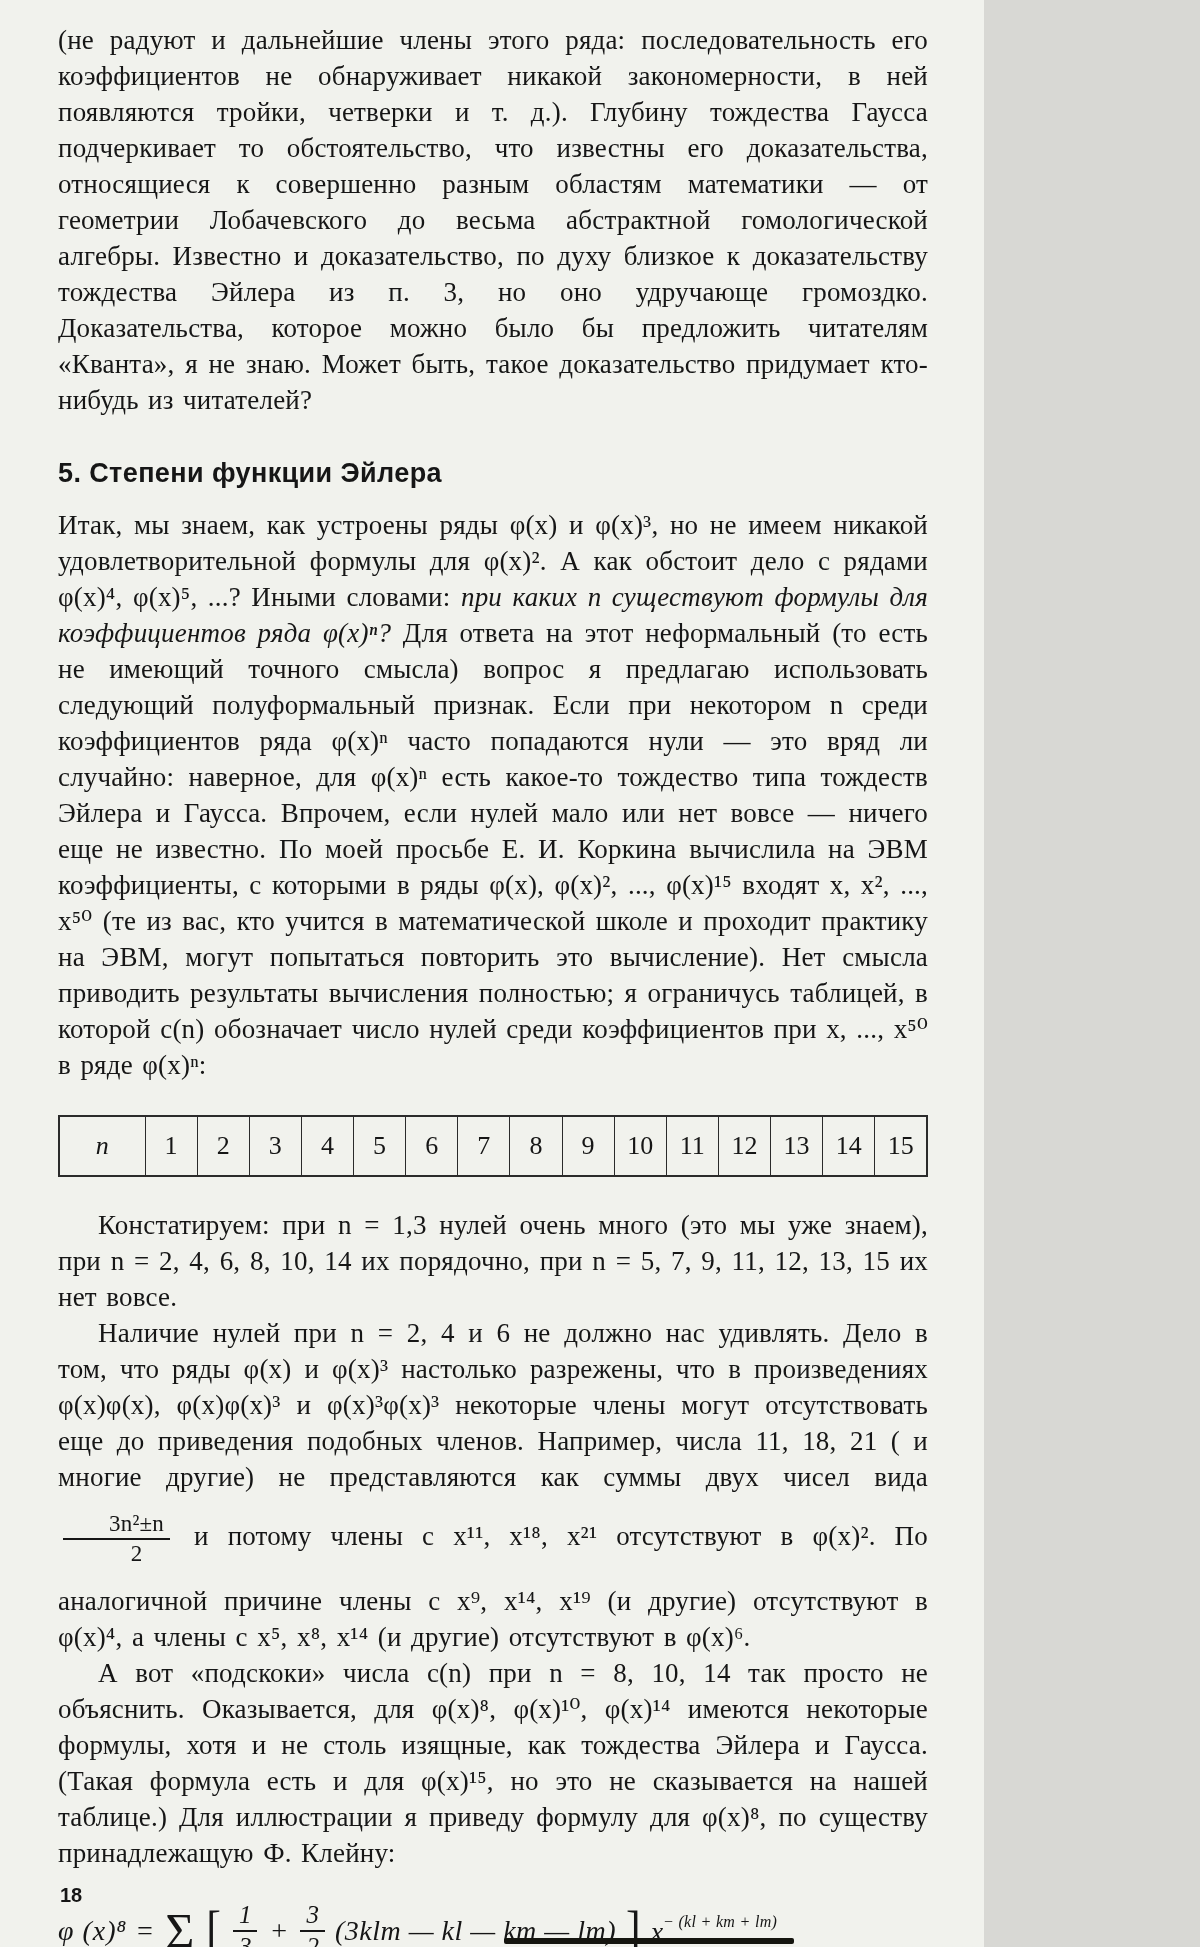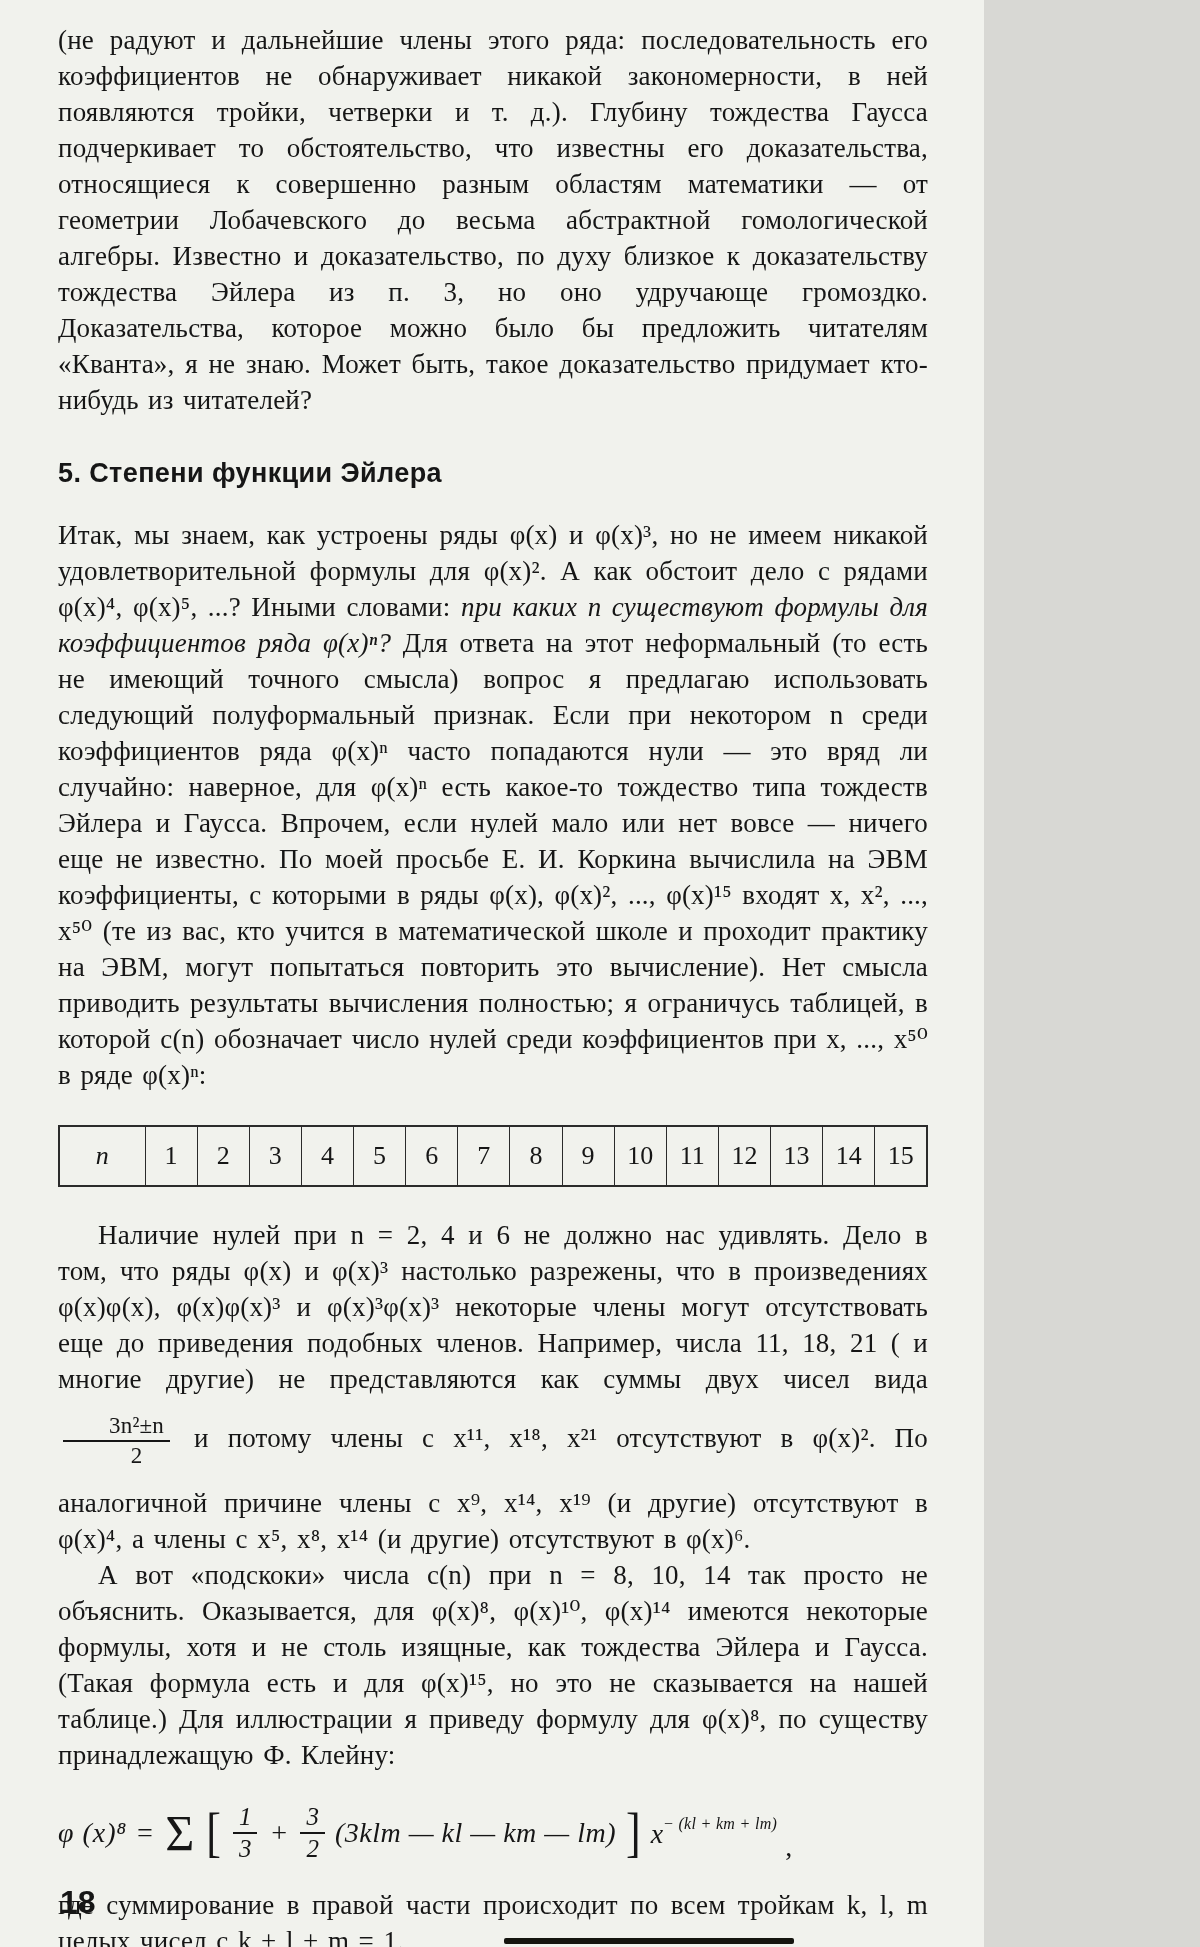--- a/index.html
+++ b/index.html
@@ -28,21 +28,21 @@
     margin:0;
     word-spacing:2.5px;
     letter-spacing:0.2px;
   }
   .indent{text-indent:40px;}
   .italic{font-style:italic;}
   .heading{
     font-family:"Liberation Sans","DejaVu Sans",sans-serif;
     font-size:27px;
     font-weight:bold;
-    margin:40px 0 28px 0;
+    margin:40px 0 18px 0;
     letter-spacing:0.4px;
   }
   
   table.ctable{
     width:100%;
     border-collapse:collapse;
     margin:32px 0 30px 0;
     table-layout:fixed;
     border:2.5px solid #2b2b2b;
   }
@@ -83,21 +83,21 @@
   .f-body{letter-spacing:0.5px;}
   .f-x{white-space:nowrap;}
   .f-exp{font-size:16px;letter-spacing:0.3px;vertical-align:14px;margin-top:18px;}
   .f-comma{align-self:flex-end;font-style:normal;}
   .page-number{
     position:absolute;
     left:60px;
     top:1884px;
     font-family:"Liberation Sans","DejaVu Sans",sans-serif;
     font-weight:bold;
-    font-size:32px;
+    font-size:20px;
   }
   .scan-mark{
     position:absolute;
     right:190px;
     bottom:3px;
     width:290px;
     height:6px;
     background:#15150f;
     border-radius:2px;
   }
@@ -147,20 +147,21 @@
       <td>10</td>
       <td>11</td>
       <td>12</td>
       <td>13</td>
       <td>14</td>
       <td>15</td>
     </tr>
   </tbody>
     </table>
 
+  <p class="para indent">Констатируем: при n = 1,3 нулей очень много (это мы уже знаем), при n = 2, 4, 6, 8, 10, 14 их порядочно, при n = 5, 7, 9, 11, 12, 13, 15 их нет вовсе.</p>
 
   <p class="para indent"><span>Наличие нулей при n = 2, 4 и 6 не должно нас удивлять. Дело в том, что ряды φ(x) и φ(x)³ настолько разрежены, что в произведениях φ(x)φ(x), φ(x)φ(x)³ и φ(x)³φ(x)³ некоторые члены могут отсутствовать еще до приведения подобных членов. Например, числа 11, 18, 21 ( и многие другие) не представляются как суммы двух чисел вида </span><span class="frac"><span class="num">3n²±n</span><span class="den">2</span></span><span> и потому члены с x¹¹, x¹⁸, x²¹ отсутствуют в φ(x)². По аналогичной причине члены с x⁹, x¹⁴, x¹⁹ (и другие) отсутствуют в φ(x)⁴, а члены с x⁵, x⁸, x¹⁴ (и другие) отсутствуют в φ(x)⁶.</span></p>
 
   <p class="para indent">А вот «подскоки» числа c(n) при n = 8, 10, 14 так просто не объяснить. Оказывается, для φ(x)⁸, φ(x)¹⁰, φ(x)¹⁴ имеются некоторые формулы, хотя и не столь изящные, как тождества Эйлера и Гаусса. (Такая формула есть и для φ(x)¹⁵, но это не сказывается на нашей таблице.) Для иллюстрации я приведу формулу для φ(x)⁸, по существу принадлежащую Ф. Клейну:</p>
 
   <div class="formula">
     <span class="f-lhs">φ (x)⁸ =</span>
     <span class="f-sigma">Σ</span>
     <span class="f-bracket">[</span>
     <span class="frac f-frac">

